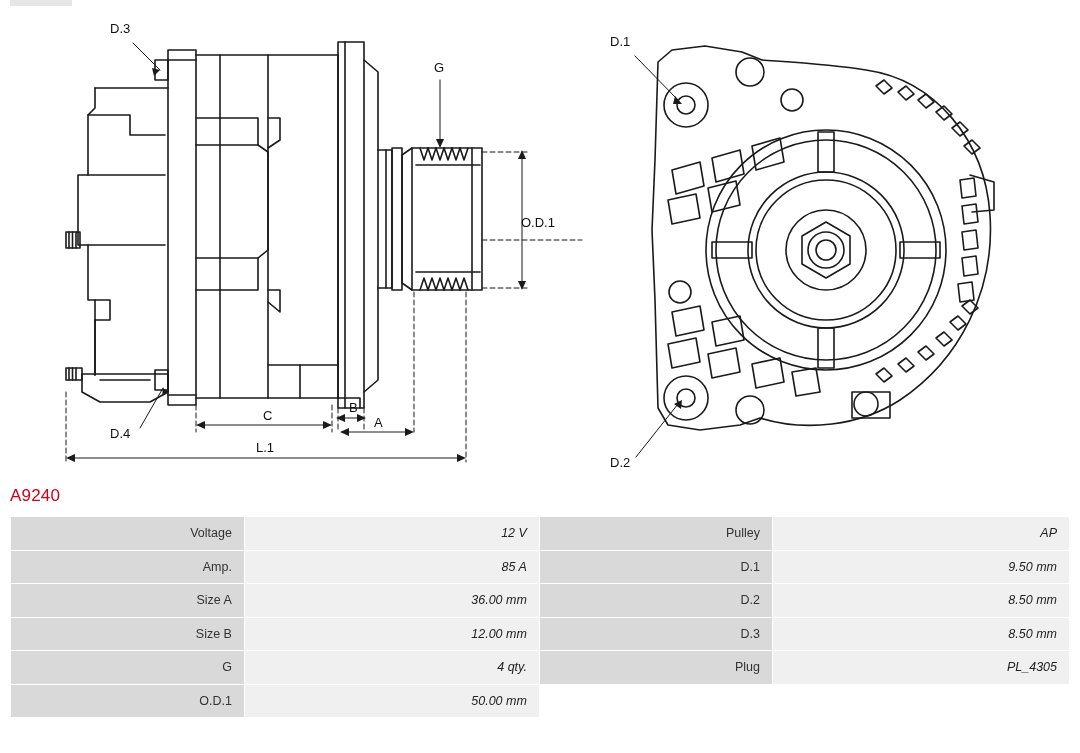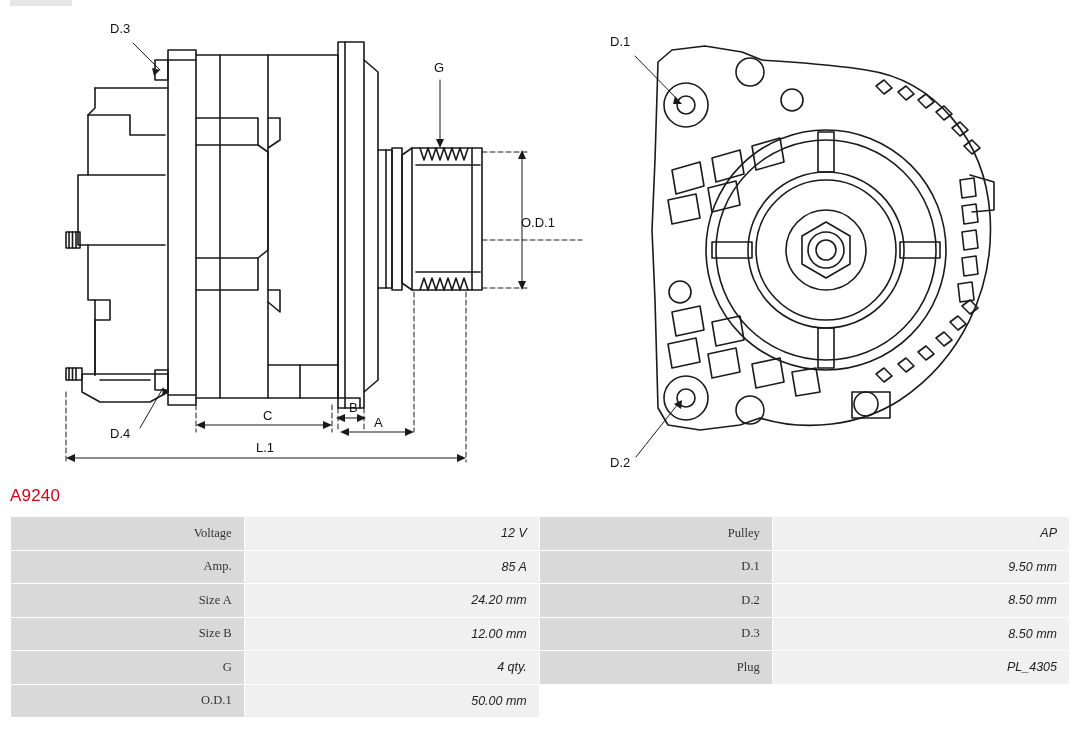--- a/index.html
+++ b/index.html
@@ -51,21 +51,20 @@
     height: 32.5px;
     padding: 0 12px;
     border: 1px solid #ffffff;
     vertical-align: middle;
   }
   .spec-table td.label {
     background: #d9d9d9;
     text-align: right;
     width: 230px;
     color: #333;
-    font-family: Liberation Serif, serif;
   }
   .spec-table td.value {
     background: #f0f0f0;
     text-align: right;
     width: 300px;
     color: #222;
     font-style: italic;
   }
   .spec-table td.empty {
     background: #ffffff;
@@ -311,21 +310,21 @@
         <td class="value">AP</td>
       </tr>
       <tr>
         <td class="label">Amp.</td>
         <td class="value">85 A</td>
         <td class="label">D.1</td>
         <td class="value">9.50 mm</td>
       </tr>
       <tr>
         <td class="label">Size A</td>
-        <td class="value">24.20 mm</td>
+        <td class="value">36.00 mm</td>
         <td class="label">D.2</td>
         <td class="value">8.50 mm</td>
       </tr>
       <tr>
         <td class="label">Size B</td>
         <td class="value">12.00 mm</td>
         <td class="label">D.3</td>
         <td class="value">8.50 mm</td>
       </tr>
       <tr>

